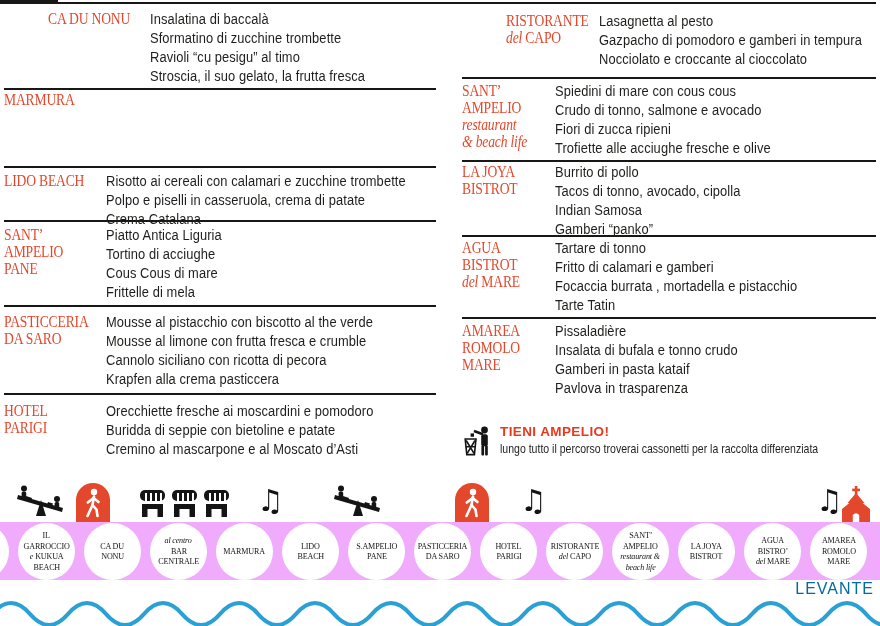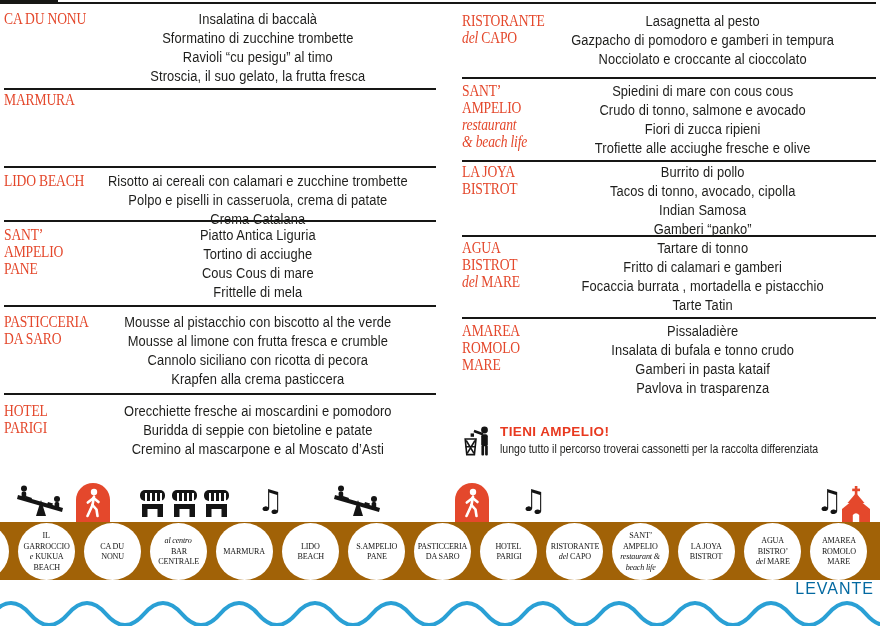--- a/index.html
+++ b/index.html
@@ -9,28 +9,28 @@
   }
   
   .top-line{position:absolute;left:0;top:2px;width:876px;height:2px;background:#171715;}
   .top-thick{position:absolute;left:0;top:0;width:58px;height:4px;background:#171715;}
 
   
   .col{position:absolute;top:2px;}
   .col-left{left:4px;width:432px;}
   .col-right{left:462px;width:414px;}
   .sec{display:flex;box-sizing:border-box;border-top:2px solid #171715;}
-  .sec:first-child{border-top:none;}
+  .sec:first-child{border-top:none;margin-left:44px;}
   .names{flex:0 0 auto;color:#e4482c;font-family:"Liberation Serif", serif;}
   .col-left .names{width:102px;}
   .col-right .names{width:93px;}
   .name-line{font-size:16px;line-height:17px;letter-spacing:-0.2px;white-space:nowrap;
     transform:scaleX(0.85);transform-origin:left top;}
   .name-line .it{font-style:italic;}
-  .dishes{flex:1;color:#1e1e1c;text-align:center;}
+  .dishes{flex:1;color:#1e1e1c;}
   .dish{font-size:14px;line-height:19px;white-space:nowrap;letter-spacing:0.1px;
     transform:scaleX(0.92);transform-origin:left top;}
 
   
   .ls1{height:86px;padding-top:8px;}
   .ls2{height:78px;padding-top:1px;}
   .ls3{height:54px;padding-top:4px;}
   .ls4{height:85px;padding-top:4px;}
   .ls5{height:88px;padding-top:6px;}
   .ls6{padding-top:7px;}
@@ -49,21 +49,21 @@
     white-space:nowrap;transform:scaleX(0.78);transform-origin:left top;}
 
   
   .icons-row{position:absolute;left:0;top:480px;width:880px;height:42px;}
   .icons-row > *{position:absolute;}
   .bump{width:34px;height:39px;top:3px;background:#e4482c;border-radius:17px 17px 0 0;
     display:flex;align-items:center;justify-content:center;}
   .music-note{font-size:30px;line-height:30px;color:#141414;top:6px;
     font-family:"DejaVu Sans", sans-serif;}
 
-  .band{position:absolute;left:0;top:522px;width:880px;height:58px;background:#a16207;
+  .band{position:absolute;left:0;top:522px;width:880px;height:58px;background:#f0abfc;
     display:flex;align-items:center;gap:9px;}
   .stop{flex:0 0 auto;width:57px;height:57px;border-radius:50%;background:#ffffff;
     display:flex;flex-direction:column;align-items:center;justify-content:center;
     font-family:"Liberation Serif", serif;color:#141414;}
   .stop:first-child{margin-left:-48px;}
   .stop-line{font-size:9px;line-height:10.5px;white-space:nowrap;letter-spacing:-0.2px;
     transform:scaleX(0.9);}
   .stop-line .it{font-style:italic;}
 
   .area-label{position:absolute;right:6px;top:580px;font-size:16px;color:#0369a1;

